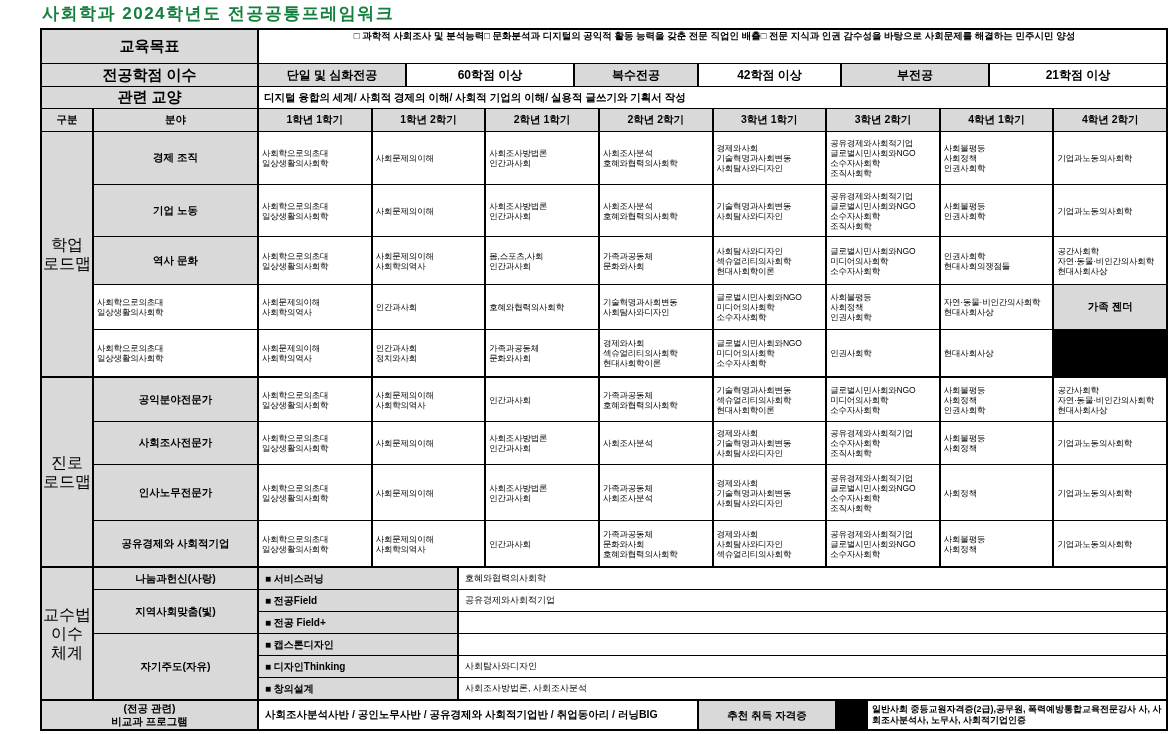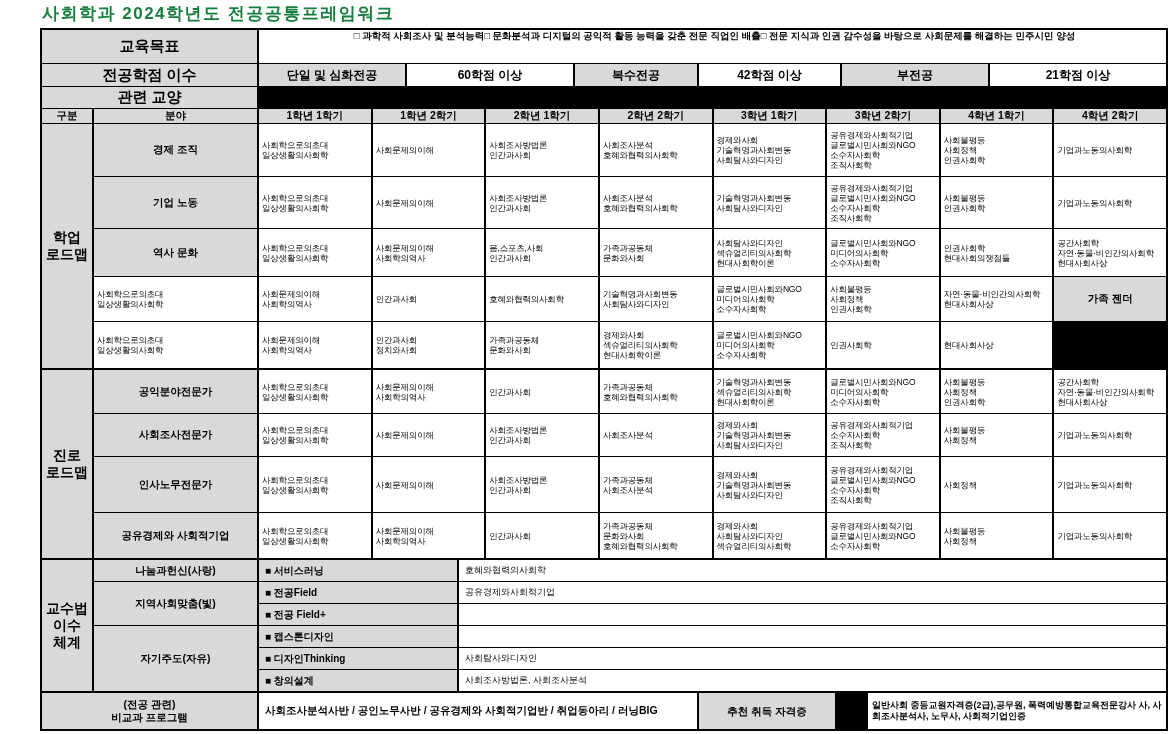--- a/index.html
+++ b/index.html
@@ -19,25 +19,25 @@
   .lab{font-weight:bold;font-size:15px;}
   .pre{white-space:pre-line;line-height:1.15;}
   
   #row-goal{grid-template-columns:215px 1fr;height:34px;}
   .goal-items{flex-direction:row;align-items:flex-start;justify-content:center;
               padding-left:4px;font-size:9.5px;font-weight:bold;line-height:1.18;}
   #row-credits{grid-template-columns:215px 146px 166px 122px 141px 146px 1fr;height:23px;}
   .credit{font-weight:bold;font-size:12px;}
   #row-liberal{grid-template-columns:215px 1fr;height:22px;}
   .liberal-text{padding-left:5px;font-size:10.5px;font-weight:bold;}
-  #grid-headers{grid-template-columns:50px 163px repeat(8,1fr);height:15px;}
+  #grid-headers{grid-template-columns:50px 163px repeat(8,1fr);height:23px;}
   .head{font-weight:bold;font-size:10.5px;}
   
   .coursegrid{grid-template-columns:50px 163px repeat(8,1fr);}
-  .glab{font-weight:bold;font-size:14px;line-height:1.2;text-align:center;}
+  .glab{font-weight:normal;font-size:16px;line-height:1.2;text-align:center;}
   .flab{font-weight:bold;font-size:10.5px;}
   .course{flex-direction:column;align-items:flex-start;justify-content:center;
           padding:1px 3px;}
   .cline{font-size:8.5px;line-height:10px;letter-spacing:-0.2px;word-break:break-all;}
   
   #teachgrid{grid-template-columns:50px 163px 198px 1fr;grid-auto-rows:21px;}
   .method{padding-left:6px;font-weight:bold;font-size:10px;}
   .tcontent{padding-left:6px;font-size:9px;}
   
   #row-footer{grid-template-columns:215px 438px 136px 1fr;flex:1;}
@@ -67,20 +67,21 @@
       <div class="cell shaded ctr credit">단일 및 심화전공</div>
       <div class="cell ctr credit">60학점 이상</div>
       <div class="cell shaded ctr credit">복수전공</div>
       <div class="cell ctr credit">42학점 이상</div>
       <div class="cell shaded ctr credit">부전공</div>
       <div class="cell ctr credit">21학점 이상</div>
     </div>
 
     <div class="tgrid sep1" id="row-liberal">
       <div class="cell shaded ctr lab">관련 교양</div>
+      <div class="cell liberal-text">디지털 융합의 세계/ 사회적 경제의 이해/ 사회적 기업의 이해/ 실용적 글쓰기와 기획서 작성</div>
     </div>
 
     <div class="tgrid sep1" id="grid-headers">
         <div class="cell shaded ctr head">구분</div>
         <div class="cell shaded ctr head">분야</div>
         <div class="cell shaded ctr head">1학년 1학기</div>
         <div class="cell shaded ctr head">1학년 2학기</div>
         <div class="cell shaded ctr head">2학년 1학기</div>
         <div class="cell shaded ctr head">2학년 2학기</div>
         <div class="cell shaded ctr head">3학년 1학기</div>

